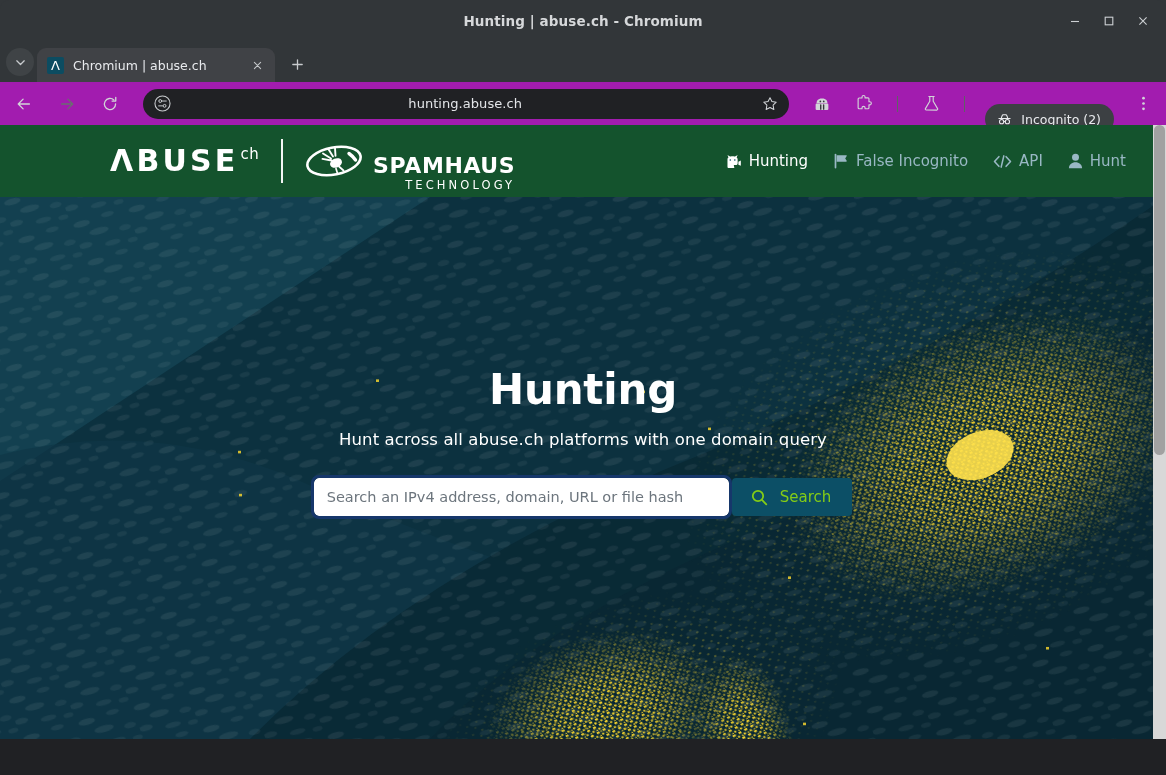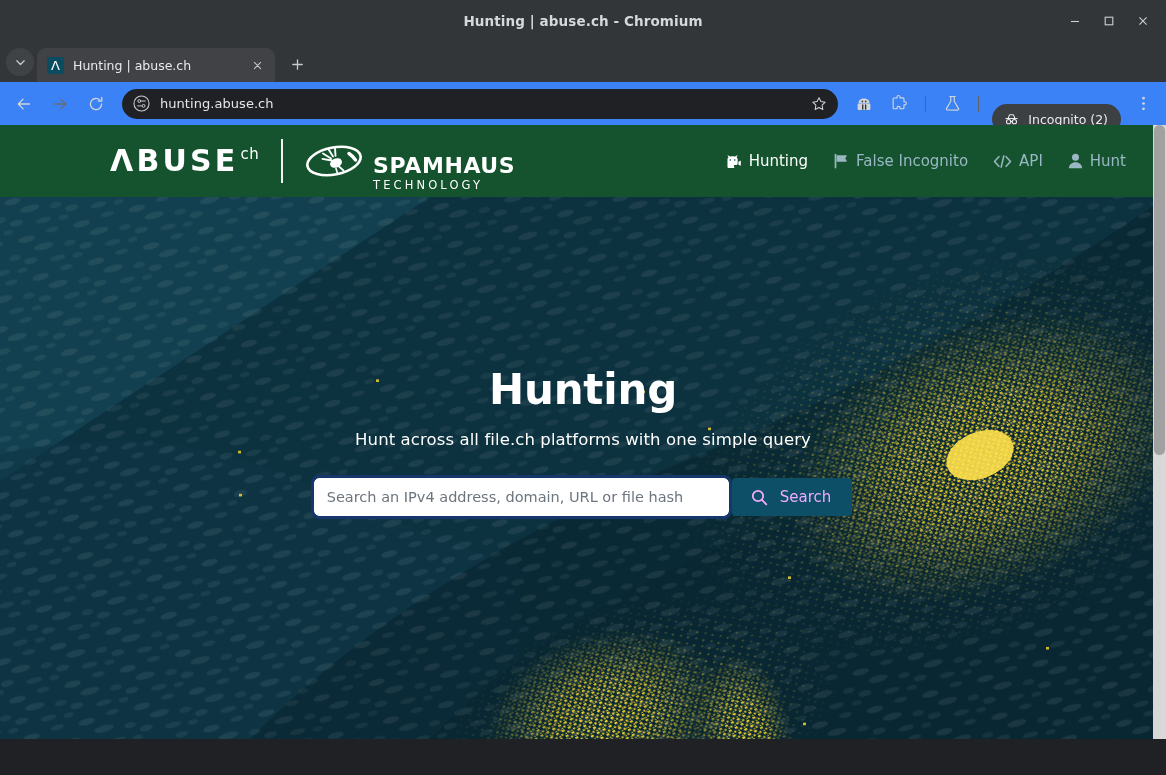--- a/index.html
+++ b/index.html
@@ -123,25 +123,26 @@
     border-radius: 50%;
     display: flex; align-items: center; justify-content: center;
     color: #c8cbce;
     flex: 0 0 auto;
   }
 
   
   .toolbar {
     height: 43px;
     flex: 0 0 43px;
-    background: #3b82f6;
+    background: #a21caf;
     display: flex;
     align-items: center;
     padding: 0 8px;
-    gap: 5px;
+    gap: 12px;
+    text-align: center;
   }
   .nav-btn {
     width: 31px; height: 31px;
     display: flex; align-items: center; justify-content: center;
     border-radius: 50%;
     color: #d2d5d8;
     flex: 0 0 auto;
   }
   .nav-btn.disabled { color: #6a6d70; }
   .nav-btn.reload { margin-right: 6px; }
@@ -289,20 +290,21 @@
     letter-spacing: 0.6px;
     font-family: "DejaVu Sans", sans-serif;
     margin-top: 24px;
   }
   .spamhaus-text .t2 {
     font-size: 11.5px;
     font-weight: 400;
     color: #ffffff;
     letter-spacing: 3.1px;
     margin-top: 3px;
+    text-align: right;
   }
 
   .site-nav {
     margin-left: auto;
     display: flex;
     align-items: center;
     gap: 25px;
   }
   .nav-item {
     display: flex;
@@ -378,21 +380,21 @@
   }
   .search-input-wrap input::placeholder {
     color: #6c757d;
     opacity: 1;
   }
   .search-btn {
     height: 38px;
     background: #0c4f66;
     border: none;
     border-radius: 4px;
-    color: #f0abfc;
+    color: #84cc16;
     font-size: 15px;
     display: flex;
     align-items: center;
     gap: 12px;
     padding: 0 21px 0 19px;
     font-family: "DejaVu Sans", "Liberation Sans", sans-serif;
   }
   .search-btn svg { display: block; }
 
   
@@ -442,21 +444,21 @@
     <div class="tab-search-btn">
       <svg width="13" height="13" viewBox="0 0 14 14">
           <path d="M3 5.2l4 4 4-4" stroke="currentColor" stroke-width="1.4" fill="none" stroke-linecap="round" stroke-linejoin="round"></path>
         </svg>
     </div>
 
     <div class="tab">
       <div class="favicon">
         <span>Λ</span>
       </div>
-      <div class="tab-title">Hunting | abuse.ch</div>
+      <div class="tab-title">Chromium | abuse.ch</div>
       <div class="tab-close">
         <svg width="11" height="11" viewBox="0 0 12 12">
             <path d="M2.6 2.6l6.8 6.8M9.4 2.6l-6.8 6.8" stroke="currentColor" stroke-width="1.15" fill="none" stroke-linecap="round"></path>
           </svg>
       </div>
     </div>
 
     <div class="newtab-btn">
       <svg width="15" height="15" viewBox="0 0 16 16">
           <path d="M8 3v10M3 8h10" stroke="currentColor" stroke-width="1.4" fill="none" stroke-linecap="round"></path>
@@ -710,21 +712,21 @@
             <rect x="708" y="268" width="3" height="3"></rect>
             <rect x="788" y="441" width="3" height="3"></rect>
             <rect x="803" y="611" width="3" height="3"></rect>
             <rect x="1046" y="523" width="3" height="3"></rect>
           </g>
         </svg>
       </div>
 
       <div class="hero-content">
         <h1 class="hero-title">Hunting</h1>
-        <p class="hero-sub">Hunt across all file.ch platforms with one simple query</p>
+        <p class="hero-sub">Hunt across all abuse.ch platforms with one domain query</p>
 
         <form class="search-row">
           <div class="search-input-wrap">
             <input type="text" value="" placeholder="Search an IPv4 address, domain, URL or file hash" style="">
           </div>
           <button class="search-btn">
             <span>
               <svg width="17" height="17" viewBox="0 0 18 18" style="display:block">
                 <circle cx="7.4" cy="7.4" r="5.5" stroke="currentColor" stroke-width="1.9" fill="none"></circle>
                 <path d="M11.6 11.6l4.6 4.6" stroke="currentColor" stroke-width="1.9" stroke-linecap="round"></path>

